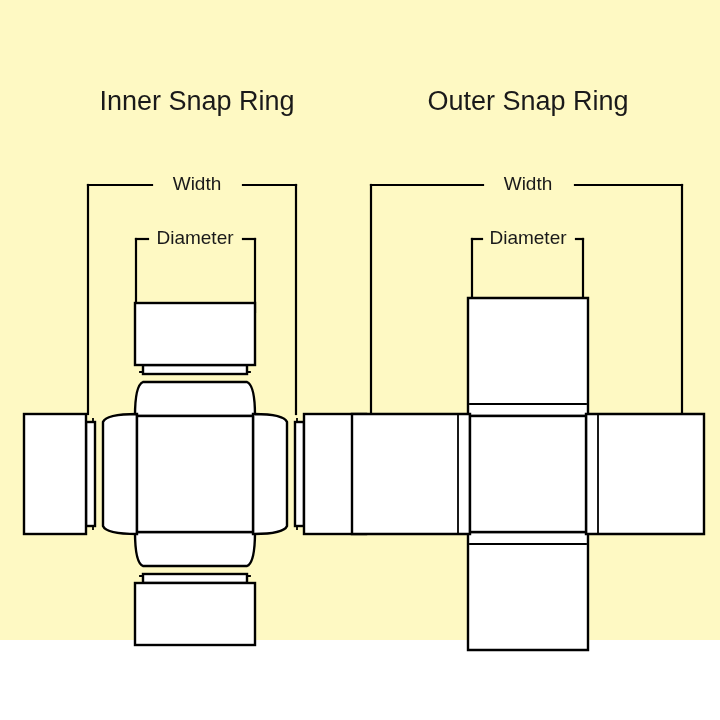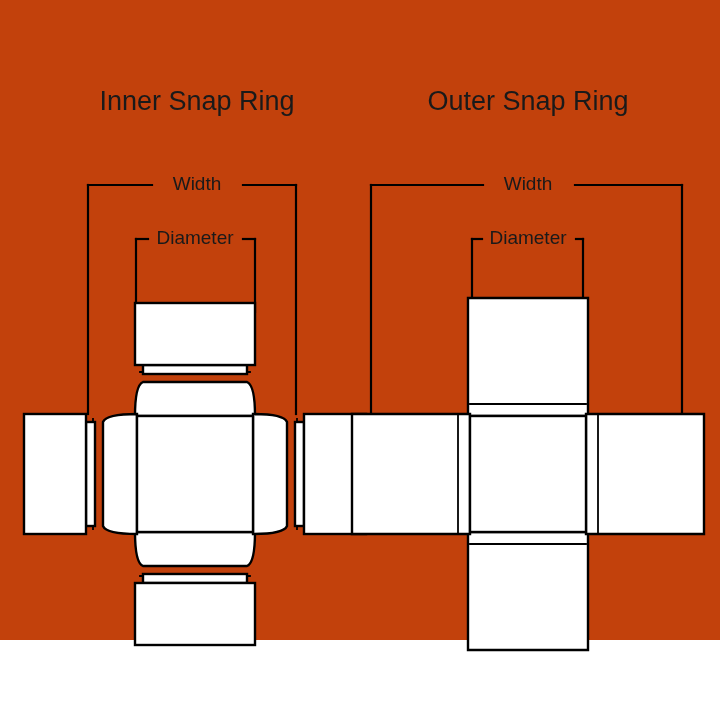--- a/index.html
+++ b/index.html
@@ -10,21 +10,21 @@
   body {
     width: 720px;
     height: 720px;
     font-family: "Liberation Sans", sans-serif;
     overflow: hidden;
   }
   .canvas {
     position: relative;
     width: 720px;
     height: 640px;
-    background: #c2410c;
+    background: #fef9c3;
     text-align: right;
   }
   .diagram-svg {
     position: absolute;
     top: 0;
     left: 0;
     width: 720px;
     height: 720px;
   }
   .ttl {

